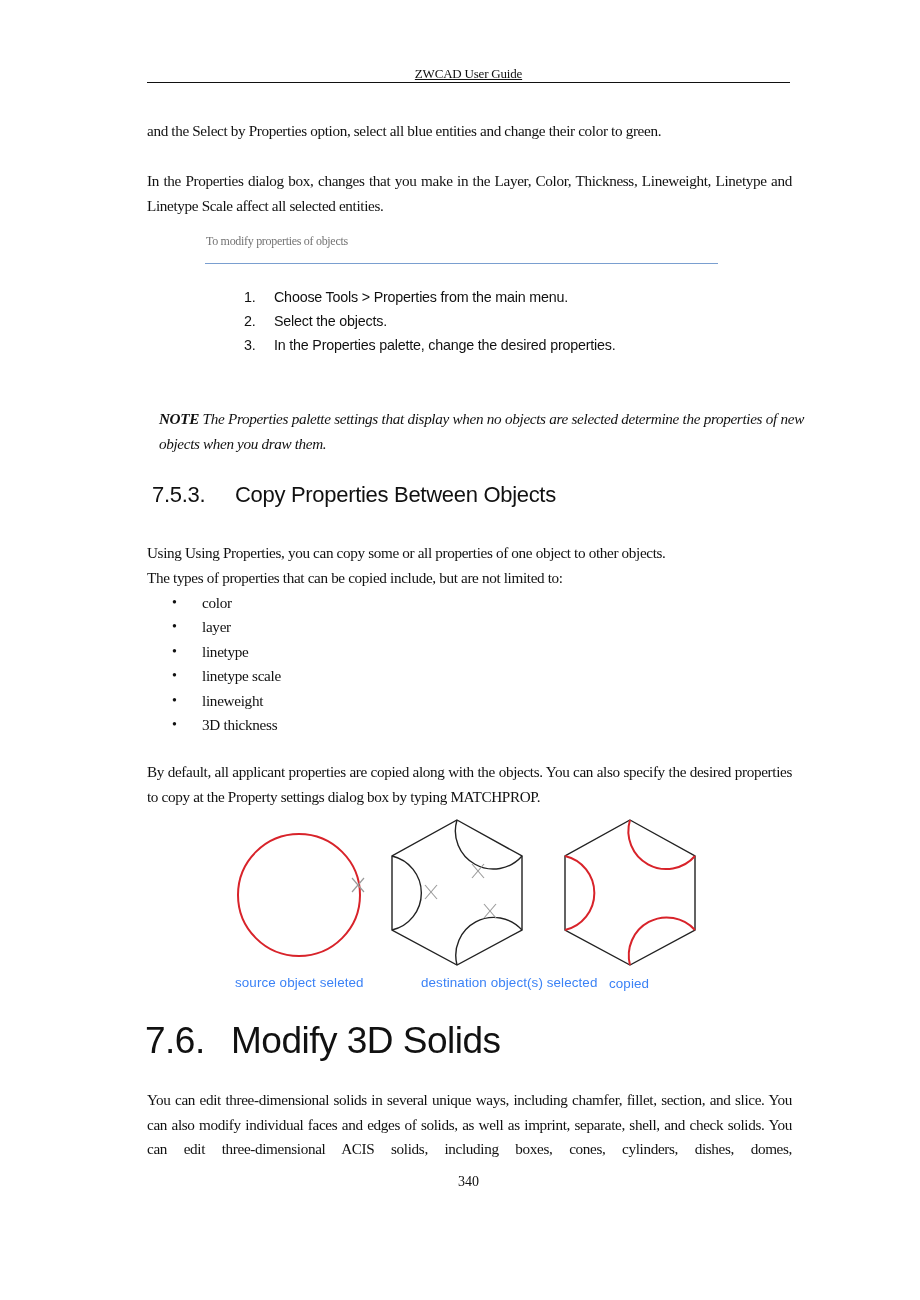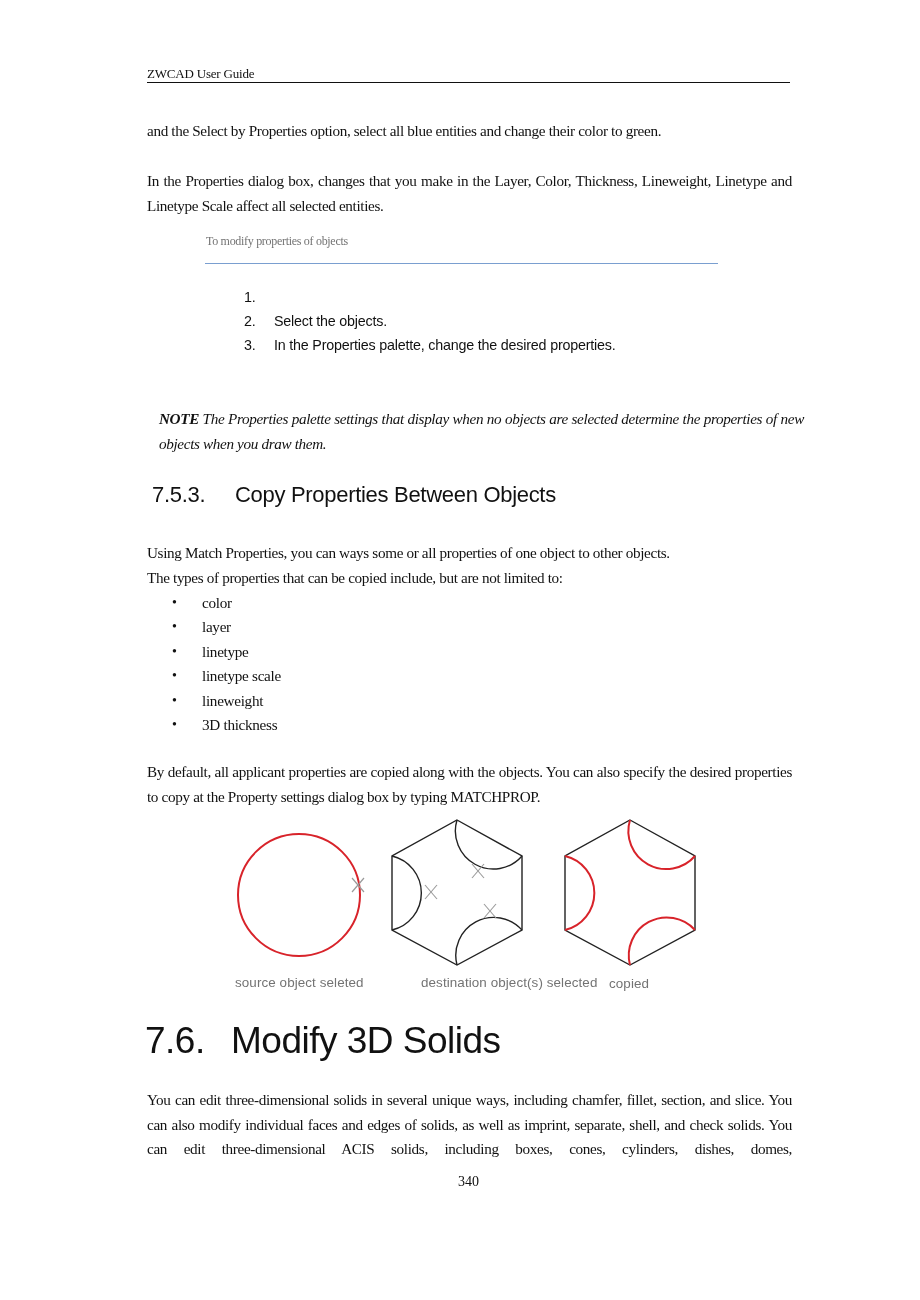--- a/index.html
+++ b/index.html
@@ -1,41 +1,41 @@
 <!DOCTYPE html>
 <html><head>
   <meta charset="utf-8">
   <style>
     html, body { margin: 0; padding: 0; background: #ffffff; }
     body { width: 920px; height: 1300px; position: relative; overflow: hidden; color: #111; }
     .serif { font-family: "Liberation Serif", "DejaVu Serif", serif; }
     .sans { font-family: "Liberation Sans", "DejaVu Sans", sans-serif; }
     .abs { position: absolute; }
 
-    .running-header { left: 147px; width: 643px; top: 66px; font-size: 13px; letter-spacing: -0.2px; }
+    .running-header { left: 147px; width: 643px; top: 66px; text-align: center; font-size: 13px; letter-spacing: -0.2px; text-decoration: underline; }
     .header-rule { left: 147px; width: 643px; top: 82px; height: 0; border-top: 1.6px solid #111; }
 
     .para { left: 147px; width: 645px; font-size: 15.2px; line-height: 24.5px; letter-spacing: -0.35px; }
 
     .proc-title { left: 206px; top: 234px; font-size: 12px; color: #737373; letter-spacing: -0.3px; }
     .proc-rule { left: 205px; width: 513px; top: 263px; border-top: 1.6px solid #7a9fd0; }
 
     .steps { left: 244px; top: 285px; font-size: 14.3px; line-height: 24px; letter-spacing: -0.2px; margin: 0; padding: 0; list-style: none; }
     .steps li { display: flex; }
     .steps .num { width: 30px; }
 
     .h3 { left: 152px; top: 482px; font-size: 22px; letter-spacing: -0.3px; }
     .h3 .num { display: inline-block; width: 83px; }
 
     .bullets { left: 172px; top: 591px; margin: 0; padding: 0; list-style: none; font-size: 15.2px; line-height: 24.4px; letter-spacing: -0.3px; }
     .bullets li { display: flex; }
     .bullets .dot { width: 30px; font-size: 14px; }
 
     .figure { left: 228px; top: 812px; width: 480px; height: 185px; }
-    .cap { font-size: 13.4px; color: #737373; letter-spacing: 0.1px; }
+    .cap { font-size: 13.4px; color: #3b82f6; letter-spacing: 0.1px; }
 
     .h2 { left: 145px; top: 1020px; font-size: 37px; letter-spacing: -0.5px; }
     .h2 .num { display: inline-block; width: 86px; }
 
     .page-num { left: 147px; width: 643px; top: 1174px; text-align: center; font-size: 14px; }
     b { font-weight: bold; }
   </style>
 </head>
 <body>
 
@@ -44,36 +44,37 @@
 
 <p class="abs serif para" style="top:119px; margin:0;">and the Select by Properties option, select all blue entities and change their color to green.</p>
 <p class="abs serif para" style="top:169px; margin:0; text-align:justify;">In the Properties dialog box, changes that you make in the Layer, Color, Thickness, Lineweight, Linetype and Linetype Scale affect all selected entities.</p>
 
 <div class="abs serif proc-title">To modify properties of objects</div>
 <div class="abs proc-rule"></div>
 
 <ol class="abs sans steps">
   <li>
       <span class="num">1.</span>
+      <span>Choose Tools &gt; Properties from the main menu.</span>
     </li>
   <li>
       <span class="num">2.</span>
       <span>Select the objects.</span>
     </li>
   <li>
       <span class="num">3.</span>
       <span>In the Properties palette, change the desired properties.</span>
     </li>
 </ol>
 
 <p class="abs serif para" style="top:395px; margin:12px; text-align:justify;font-style:italic;"><b>NOTE</b><span> The Properties palette settings that display when no objects are selected determine the properties of new objects when you draw them.</span></p>
 
 <div class="abs sans h3"><span class="num">7.5.3.</span><span>Copy Properties Between Objects</span></div>
 
-<p class="abs serif para" style="top:541px; margin:0;">Using Match Properties, you can ways some or all properties of one object to other objects.</p>
+<p class="abs serif para" style="top:541px; margin:0;">Using Using Properties, you can copy some or all properties of one object to other objects.</p>
 <p class="abs serif para" style="top:566px; margin:0;">The types of properties that can be copied include, but are not limited to:</p>
 
 <ul class="abs serif bullets">
   <li>
       <span class="dot">•</span>
       <span>color</span>
     </li>
   <li>
       <span class="dot">•</span>
       <span>layer</span>

